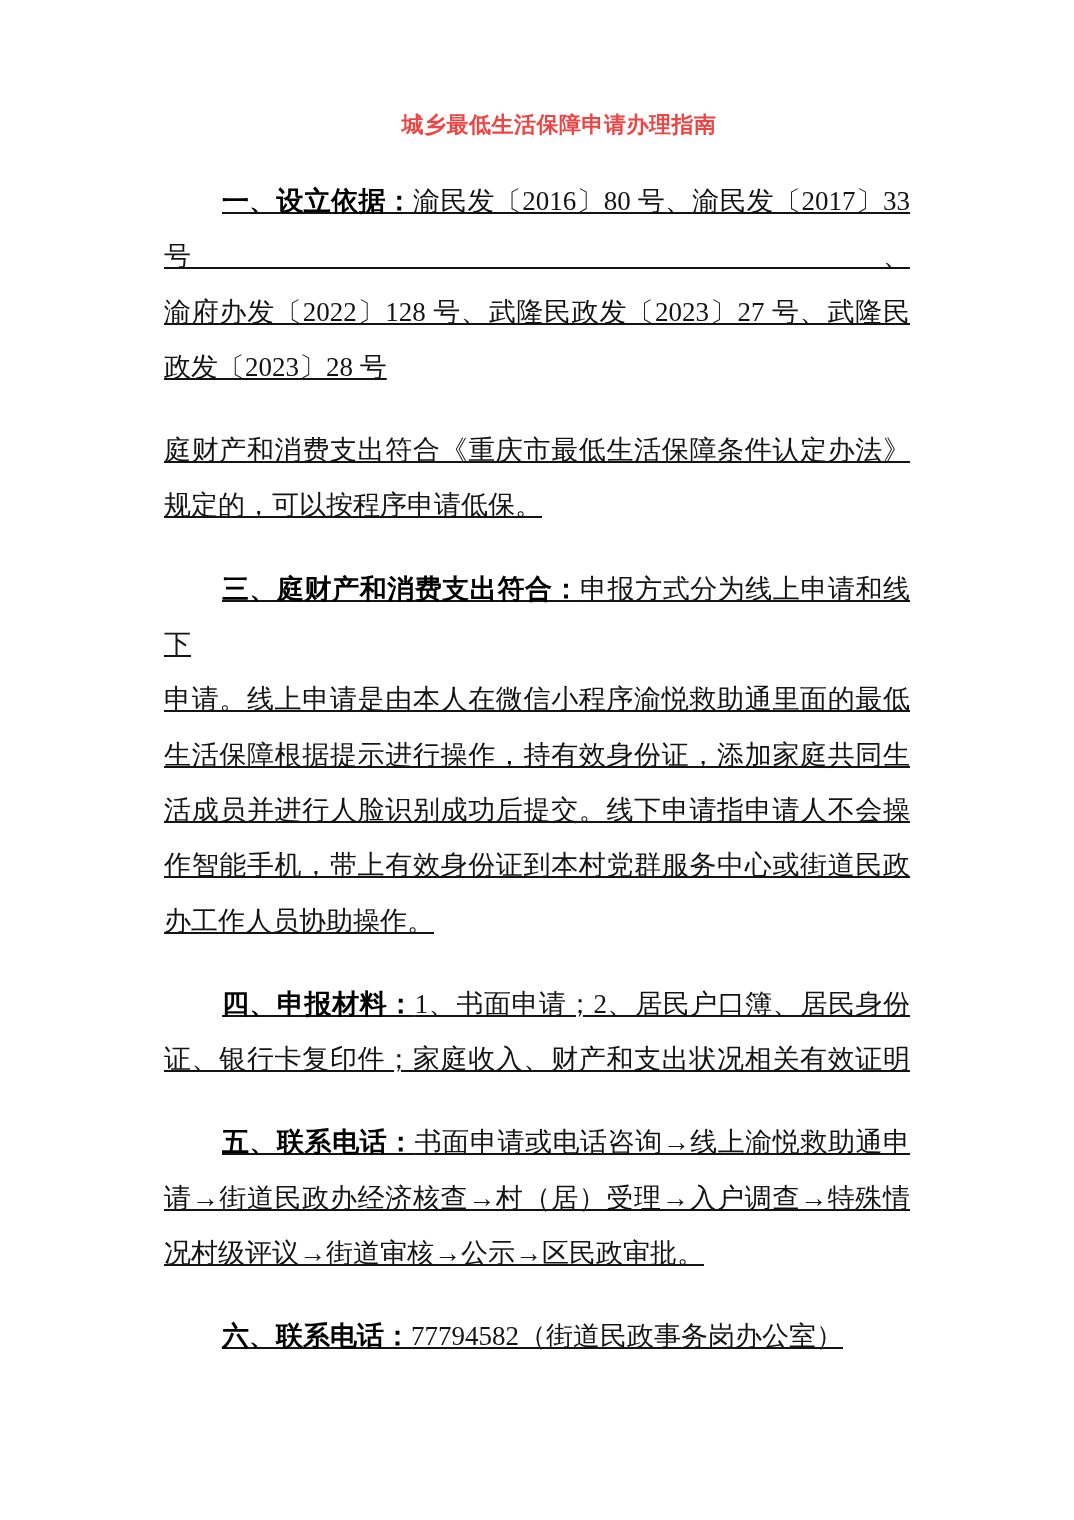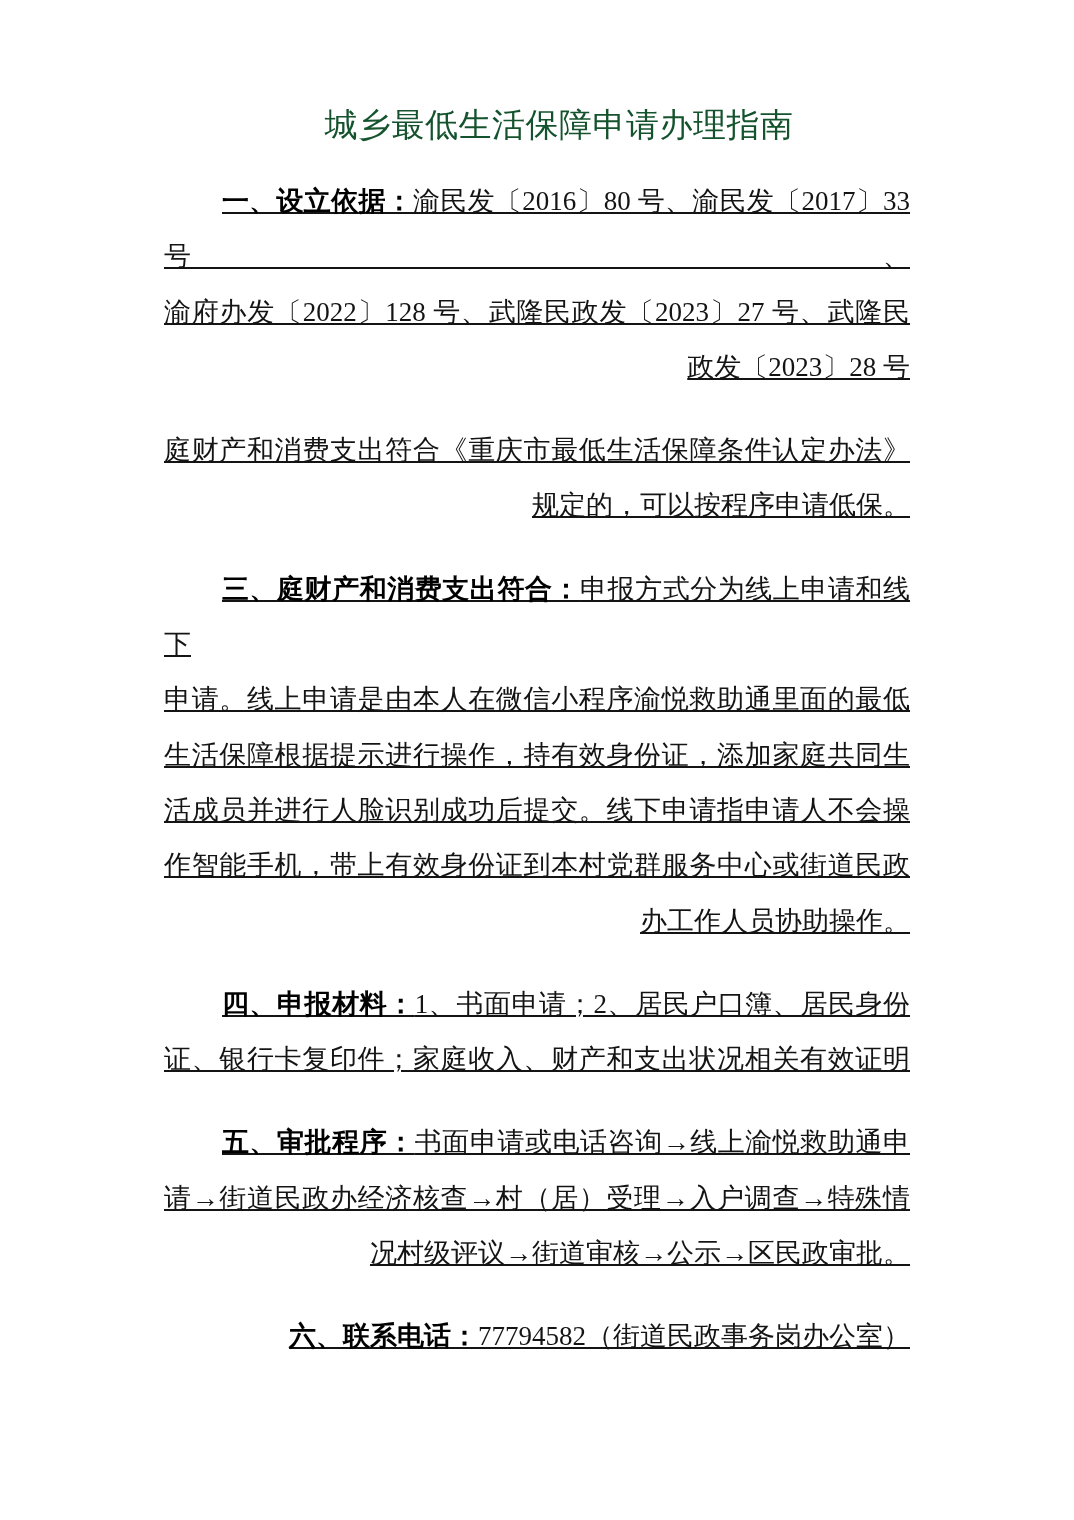--- a/index.html
+++ b/index.html
@@ -18,37 +18,37 @@
     box-sizing: border-box;
     width: 1074px;
     height: 1520px;
     padding: 104px 164px 0 164px;
     background: #ffffff;
   }
   .title {
     margin: 0 0 28px 0;
     padding-left: 44px;           
     font-family: "Liberation Sans", sans-serif;
-    font-weight: 400;
-    font-size: 33px;
+    font-weight: 700;
+    font-size: 22px;
     line-height: 42px;
     text-align: center;
-    color: #14532d;
+    color: #ef4444;
     letter-spacing: 0.5px;
   }
   section {
     margin: 28px 0 0 0;
     text-decoration: underline;
   }
   .ln {
     margin: 0;
     font-size: 27px;
     line-height: 55.3px;
     color: #141414;
-    text-align: right;
+    text-align: left;
   }
   .ln.first {
     text-indent: 58px;            
   }
   .ln.just {
     text-align: justify;
     text-align-last: justify;
     text-justify: inter-character;
   }
   .hd {
@@ -83,21 +83,21 @@
     <p class="ln just"><span>作智能手机，带上有效身份证到本村党群服务中心或街道民政</span></p>
     <p class="ln"><span>办工作人员协助操作。</span></p>
   </section>
 
   <section>
     <p class="ln first just"><b class="hd">四、申报材料：</b><span>1、书面申请；2、居民户口簿、居民身份</span></p>
     <p class="ln just"><span>证、银行卡复印件；家庭收入、财产和支出状况相关有效证明</span></p>
   </section>
 
   <section>
-    <p class="ln first just"><b class="hd">五、审批程序：</b><span>书面申请或电话咨询→线上渝悦救助通申</span></p>
+    <p class="ln first just"><b class="hd">五、联系电话：</b><span>书面申请或电话咨询→线上渝悦救助通申</span></p>
     <p class="ln just"><span>请→街道民政办经济核查→村（居）受理→入户调查→特殊情</span></p>
     <p class="ln"><span>况村级评议→街道审核→公示→区民政审批。</span></p>
   </section>
 
   <section>
     <p class="ln first"><b class="hd">六、联系电话：</b><span>77794582（街道民政事务岗办公室）</span></p>
   </section>
 
 </div>
 

